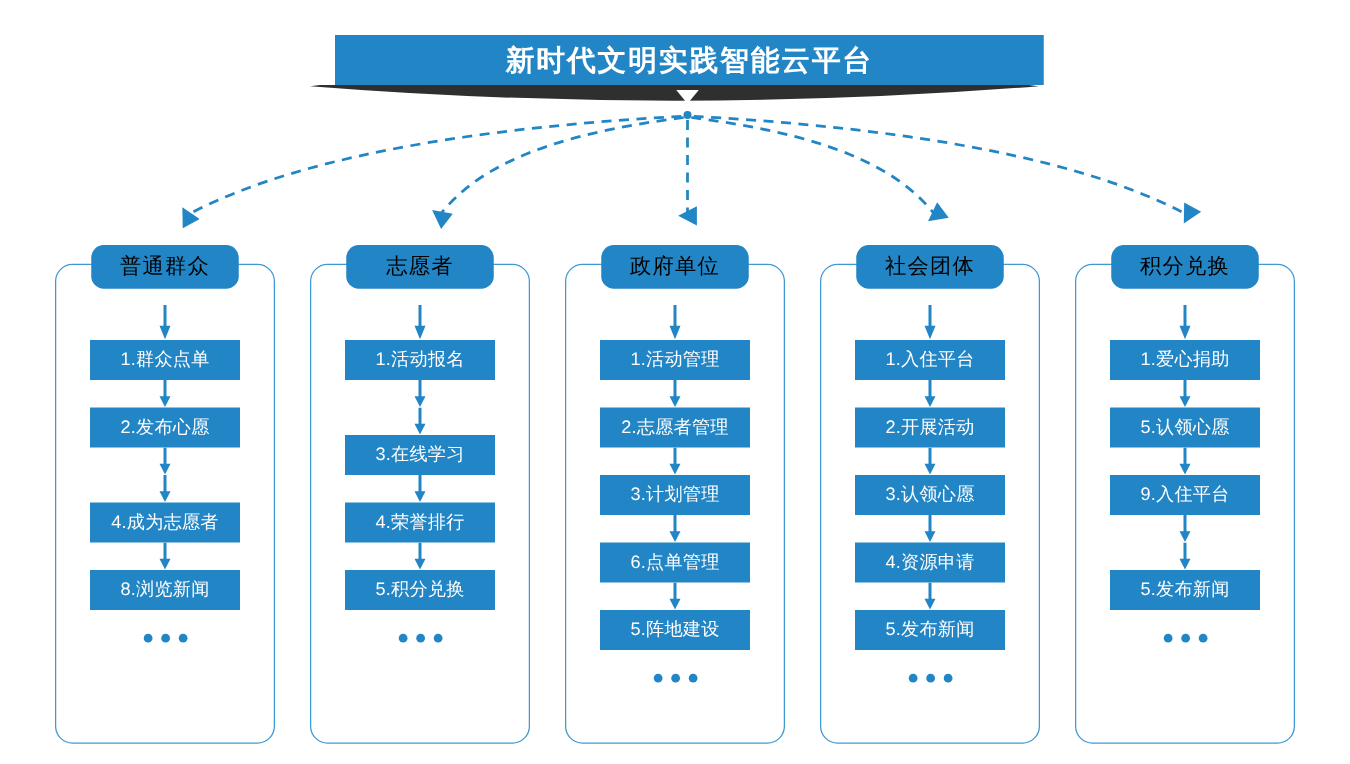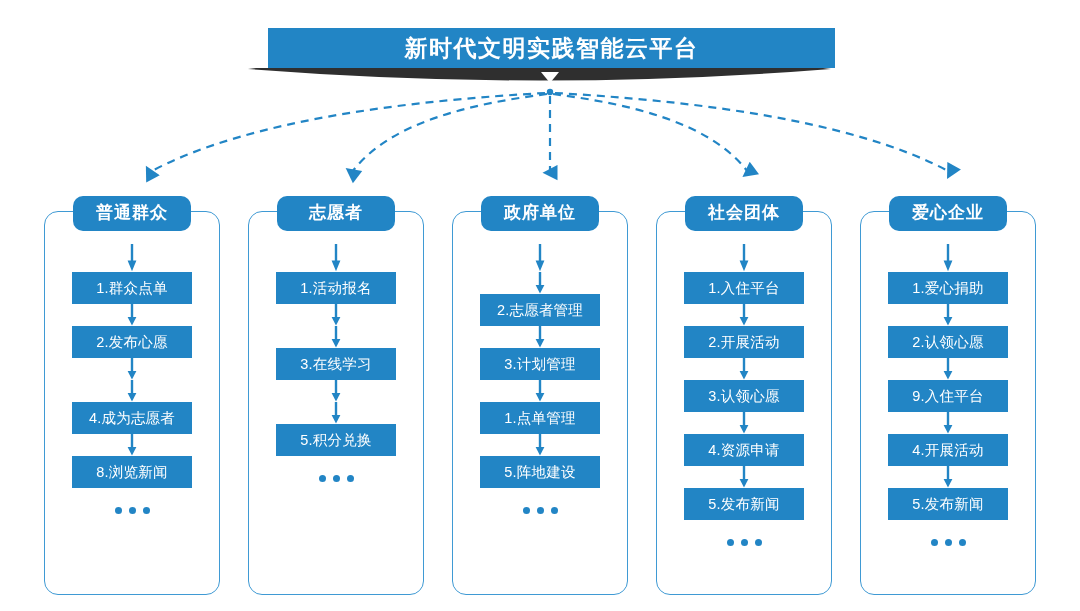--- a/index.html
+++ b/index.html
@@ -95,23 +95,23 @@
 
   .col-head {
     position: absolute;
     left: 50%;
     top: 0;
     transform: translateX(-50%);
     min-width: 118px;
     padding: 8px 14px;
     background: #2285c5;
     border-radius: 10px;
-    color: #ffffff;
+    color: #000000;
     font-size: 17px;
-    font-weight: bold;
+    font-weight: normal;
     text-align: center;
     letter-spacing: 1px;
     line-height: 1.1;
     white-space: nowrap;
     z-index: 3;
   }
 
   .steps {
     position: absolute;
     left: 0;
@@ -246,55 +246,57 @@
           </svg>
           <svg class="step-arrow " viewBox="0 0 10 22" preserveAspectRatio="none">
             <line x1="5" y1="0" x2="5" y2="14" stroke="#2285c5" stroke-width="2.4"></line>
             <path d="M0.6,13 L9.4,13 L5,21.5 Z" fill="#2285c5"></path>
           </svg>
           <div class="step-box">3.在线学习</div>
           <svg class="step-arrow " viewBox="0 0 10 22" preserveAspectRatio="none">
             <line x1="5" y1="0" x2="5" y2="14" stroke="#2285c5" stroke-width="2.4"></line>
             <path d="M0.6,13 L9.4,13 L5,21.5 Z" fill="#2285c5"></path>
           </svg>
+          <div class="step-box">4.荣誉排行</div>
           <svg class="step-arrow " viewBox="0 0 10 22" preserveAspectRatio="none">
             <line x1="5" y1="0" x2="5" y2="14" stroke="#2285c5" stroke-width="2.4"></line>
             <path d="M0.6,13 L9.4,13 L5,21.5 Z" fill="#2285c5"></path>
           </svg>
           <div class="step-box">5.积分兑换</div>
           <div class="ellipsis" title="...">
             <i></i>
             <i></i>
             <i></i>
           </div>
         </div>
       </div>
       <div class="column">
         <div class="col-frame"></div>
         <div class="col-head">政府单位</div>
         <div class="steps">
           <svg class="step-arrow first" viewBox="0 0 10 22" preserveAspectRatio="none">
             <line x1="5" y1="0" x2="5" y2="14" stroke="#2285c5" stroke-width="2.4"></line>
             <path d="M0.6,13 L9.4,13 L5,21.5 Z" fill="#2285c5"></path>
           </svg>
+          <div class="step-box">1.活动管理</div>
           <svg class="step-arrow " viewBox="0 0 10 22" preserveAspectRatio="none">
             <line x1="5" y1="0" x2="5" y2="14" stroke="#2285c5" stroke-width="2.4"></line>
             <path d="M0.6,13 L9.4,13 L5,21.5 Z" fill="#2285c5"></path>
           </svg>
           <div class="step-box">2.志愿者管理</div>
           <svg class="step-arrow " viewBox="0 0 10 22" preserveAspectRatio="none">
             <line x1="5" y1="0" x2="5" y2="14" stroke="#2285c5" stroke-width="2.4"></line>
             <path d="M0.6,13 L9.4,13 L5,21.5 Z" fill="#2285c5"></path>
           </svg>
           <div class="step-box">3.计划管理</div>
           <svg class="step-arrow " viewBox="0 0 10 22" preserveAspectRatio="none">
             <line x1="5" y1="0" x2="5" y2="14" stroke="#2285c5" stroke-width="2.4"></line>
             <path d="M0.6,13 L9.4,13 L5,21.5 Z" fill="#2285c5"></path>
           </svg>
-          <div class="step-box">1.点单管理</div>
+          <div class="step-box">6.点单管理</div>
           <svg class="step-arrow " viewBox="0 0 10 22" preserveAspectRatio="none">
             <line x1="5" y1="0" x2="5" y2="14" stroke="#2285c5" stroke-width="2.4"></line>
             <path d="M0.6,13 L9.4,13 L5,21.5 Z" fill="#2285c5"></path>
           </svg>
           <div class="step-box">5.阵地建设</div>
           <div class="ellipsis" title="...">
             <i></i>
             <i></i>
             <i></i>
           </div>
@@ -331,42 +333,41 @@
           <div class="step-box">5.发布新闻</div>
           <div class="ellipsis" title="...">
             <i></i>
             <i></i>
             <i></i>
           </div>
         </div>
       </div>
       <div class="column">
         <div class="col-frame"></div>
-        <div class="col-head">爱心企业</div>
+        <div class="col-head">积分兑换</div>
         <div class="steps">
           <svg class="step-arrow first" viewBox="0 0 10 22" preserveAspectRatio="none">
             <line x1="5" y1="0" x2="5" y2="14" stroke="#2285c5" stroke-width="2.4"></line>
             <path d="M0.6,13 L9.4,13 L5,21.5 Z" fill="#2285c5"></path>
           </svg>
           <div class="step-box">1.爱心捐助</div>
           <svg class="step-arrow " viewBox="0 0 10 22" preserveAspectRatio="none">
             <line x1="5" y1="0" x2="5" y2="14" stroke="#2285c5" stroke-width="2.4"></line>
             <path d="M0.6,13 L9.4,13 L5,21.5 Z" fill="#2285c5"></path>
           </svg>
-          <div class="step-box">2.认领心愿</div>
+          <div class="step-box">5.认领心愿</div>
           <svg class="step-arrow " viewBox="0 0 10 22" preserveAspectRatio="none">
             <line x1="5" y1="0" x2="5" y2="14" stroke="#2285c5" stroke-width="2.4"></line>
             <path d="M0.6,13 L9.4,13 L5,21.5 Z" fill="#2285c5"></path>
           </svg>
           <div class="step-box">9.入住平台</div>
           <svg class="step-arrow " viewBox="0 0 10 22" preserveAspectRatio="none">
             <line x1="5" y1="0" x2="5" y2="14" stroke="#2285c5" stroke-width="2.4"></line>
             <path d="M0.6,13 L9.4,13 L5,21.5 Z" fill="#2285c5"></path>
           </svg>
-          <div class="step-box">4.开展活动</div>
           <svg class="step-arrow " viewBox="0 0 10 22" preserveAspectRatio="none">
             <line x1="5" y1="0" x2="5" y2="14" stroke="#2285c5" stroke-width="2.4"></line>
             <path d="M0.6,13 L9.4,13 L5,21.5 Z" fill="#2285c5"></path>
           </svg>
           <div class="step-box">5.发布新闻</div>
           <div class="ellipsis" title="...">
             <i></i>
             <i></i>
             <i></i>
           </div>

